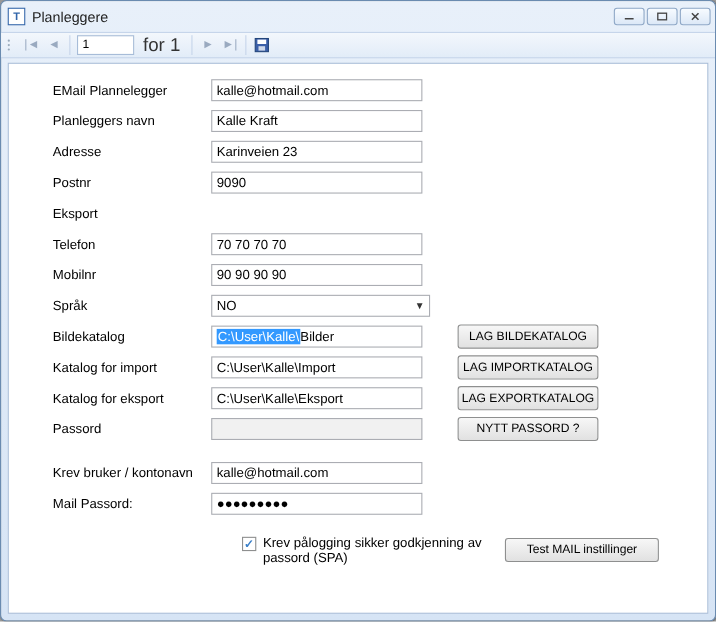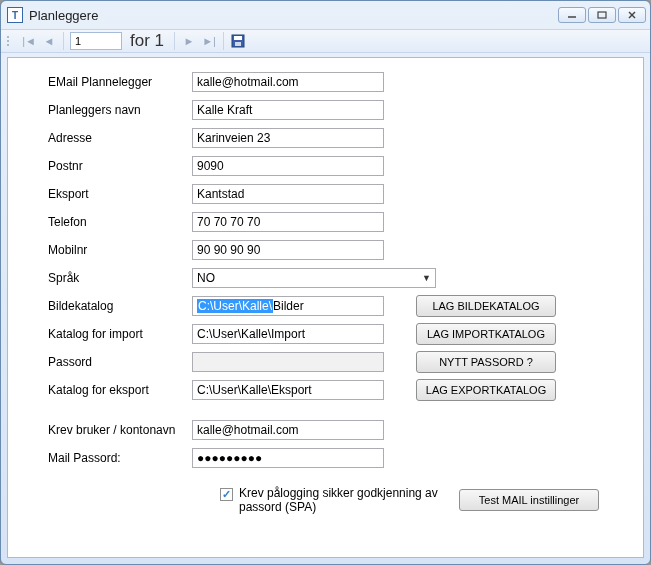--- a/index.html
+++ b/index.html
@@ -131,36 +131,36 @@
       padding: 0 4px;
       font-size: 12px;
       font-family: inherit;
       color: #000;
     }
     .form-input.disabled {
       background: #f1f1f1;
       color: #666;
     }
     .form-select {
-      width: 244px;
+      width: 199px;
       height: 20px;
       border: 1px solid #abadb3;
       background: #fff;
       padding: 0 4px;
       font-size: 12px;
       display: flex;
       align-items: center;
       justify-content: space-between;
     }
     .dropdown-arrow {
       color: #333;
       font-size: 9px;
     }
     .form-btn {
-      width: 140px;
+      width: 128px;
       height: 22px;
       margin-left: 32px;
       background: linear-gradient(to bottom, #f7f7f7, #e1e1e1);
       border: 1px solid #8e8f8f;
       border-radius: 3px;
       font-size: 11px;
       color: #000;
       cursor: default;
       text-align: center;
       line-height: 20px;
@@ -297,21 +297,20 @@
       <input class="form-input" value="Karinveien 23" style="">
     </div>
 
     <div class="form-row">
       <div class="form-label">Postnr</div>
       <input class="form-input" value="9090" style="">
     </div>
 
     <div class="form-row">
       <div class="form-label">Eksport</div>
-      <input class="form-input" value="Kantstad" style="">
     </div>
 
     <div class="form-row">
       <div class="form-label">Telefon</div>
       <input class="form-input" value="70 70 70 70" style="">
     </div>
 
     <div class="form-row">
       <div class="form-label">Mobilnr</div>
       <input class="form-input" value="90 90 90 90" style="">
@@ -334,29 +333,29 @@
       <div class="form-btn">LAG BILDEKATALOG</div>
     </div>
 
     <div class="form-row">
       <div class="form-label">Katalog for import</div>
       <input class="form-input" value="C:\User\Kalle\Import" style="">
       <div class="form-btn">LAG IMPORTKATALOG</div>
     </div>
 
     <div class="form-row">
+      <div class="form-label">Katalog for eksport</div>
+      <input class="form-input" value="C:\User\Kalle\Eksport" style="">
+      <div class="form-btn">LAG EXPORTKATALOG</div>
+    </div>
+
+    <div class="form-row">
       <div class="form-label">Passord</div>
       <input class="form-input disabled" disabled="" value="" style="">
       <div class="form-btn">NYTT PASSORD ?</div>
-    </div>
-
-    <div class="form-row">
-      <div class="form-label">Katalog for eksport</div>
-      <input class="form-input" value="C:\User\Kalle\Eksport" style="">
-      <div class="form-btn">LAG EXPORTKATALOG</div>
     </div>
 
     <div class="spacer-row"></div>
 
 
     <div class="form-row">
       <div class="form-label">Krev bruker / kontonavn</div>
       <input class="form-input" value="kalle@hotmail.com" style="">
     </div>
 

